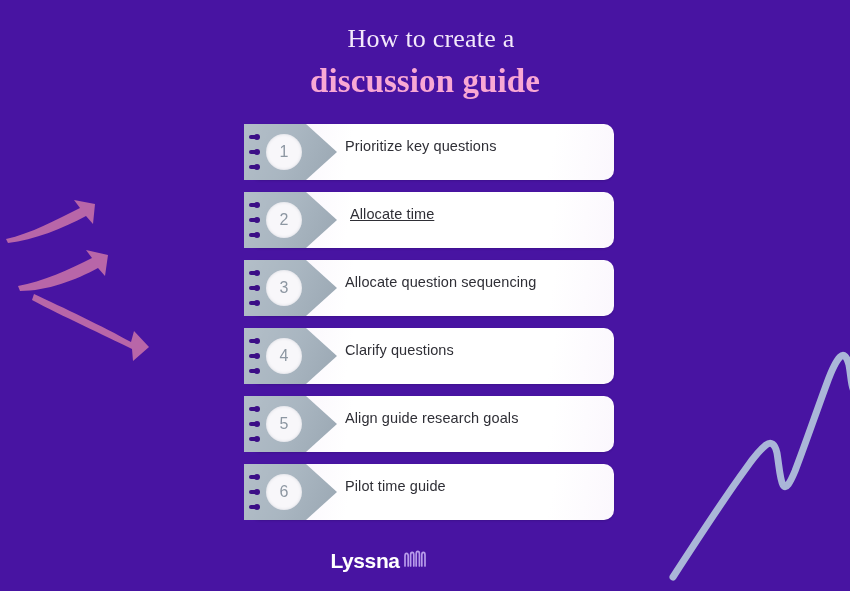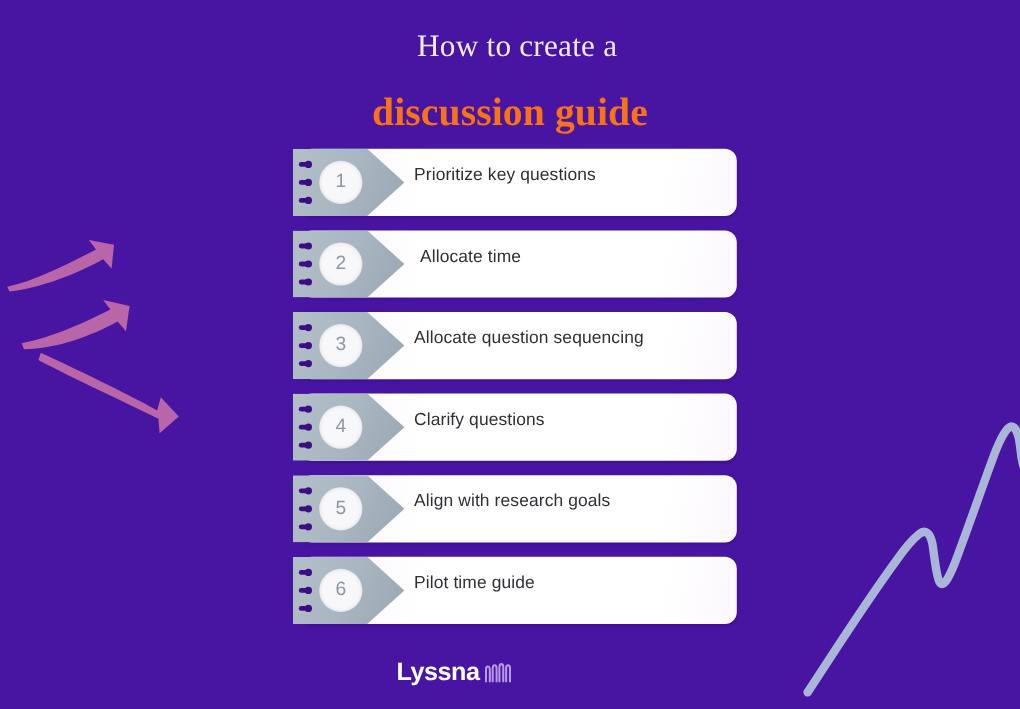--- a/index.html
+++ b/index.html
@@ -53,24 +53,24 @@
     color: #f3e9fb;
     letter-spacing: 0.2px;
     line-height: 1.18;
     margin: 0;
     padding-left: 12px;
   }
   .title-line-2 {
     font-family: "Liberation Serif", serif;
     font-size: 33px;
     font-weight: 700;
-    color: #f97316;
+    color: #f9a8d4;
     letter-spacing: 0.1px;
     line-height: 1.2;
-    margin: 17px;
+    margin: 4px;
     padding-top: 3px;
   }
 
   
   #steps-list {
     position: absolute;
     left: 244px;
     top: 124px;
     width: 370px;
   }
@@ -103,20 +103,21 @@
     align-items: center;
     font-family: "Liberation Sans", sans-serif;
     font-size: 14.5px;
     font-weight: 400;
     color: #2f2f36;
     letter-spacing: 0.1px;
     white-space: nowrap;
   }
   .step-row.indented .step-label {
     left: 106px;
+    text-decoration: underline;
   }
 
   
   .step-chevron {
     position: absolute;
     left: 0;
     top: 0;
     width: 93px;
     height: 56px;
     background: #a8b5c0;
@@ -194,21 +195,20 @@
   .binding-dot.d2 { top: 26px; }
   .binding-dot.d3 { top: 41px; }
 
   
   #brand-logo {
     position: absolute;
     left: 0;
     top: 550px;
     width: 758px;
     display: flex;
-    align-items: center;
     justify-content: center;
     gap: 1px;
   }
   .brand-word {
     font-family: "Liberation Sans", sans-serif;
     font-size: 21px;
     font-weight: 700;
     color: #ffffff;
     letter-spacing: -0.4px;
     line-height: 1;
@@ -307,21 +307,21 @@
       <div class="binding">
         <span class="binding-dot d1"></span>
         <span class="binding-dot d2"></span>
         <span class="binding-dot d3"></span>
       </div>
     </div>
 
     <div class="step-row">
       <div class="step-divider"></div>
       <div class="step-card"></div>
-      <div class="step-label">Align with research goals</div>
+      <div class="step-label">Align guide research goals</div>
       <div class="step-chevron">
         <div class="step-chevron-sheen"></div>
       </div>
       <div class="step-num-circle">
         <span class="step-num">5</span>
       </div>
       <div class="binding">
         <span class="binding-dot d1"></span>
         <span class="binding-dot d2"></span>
         <span class="binding-dot d3"></span>

